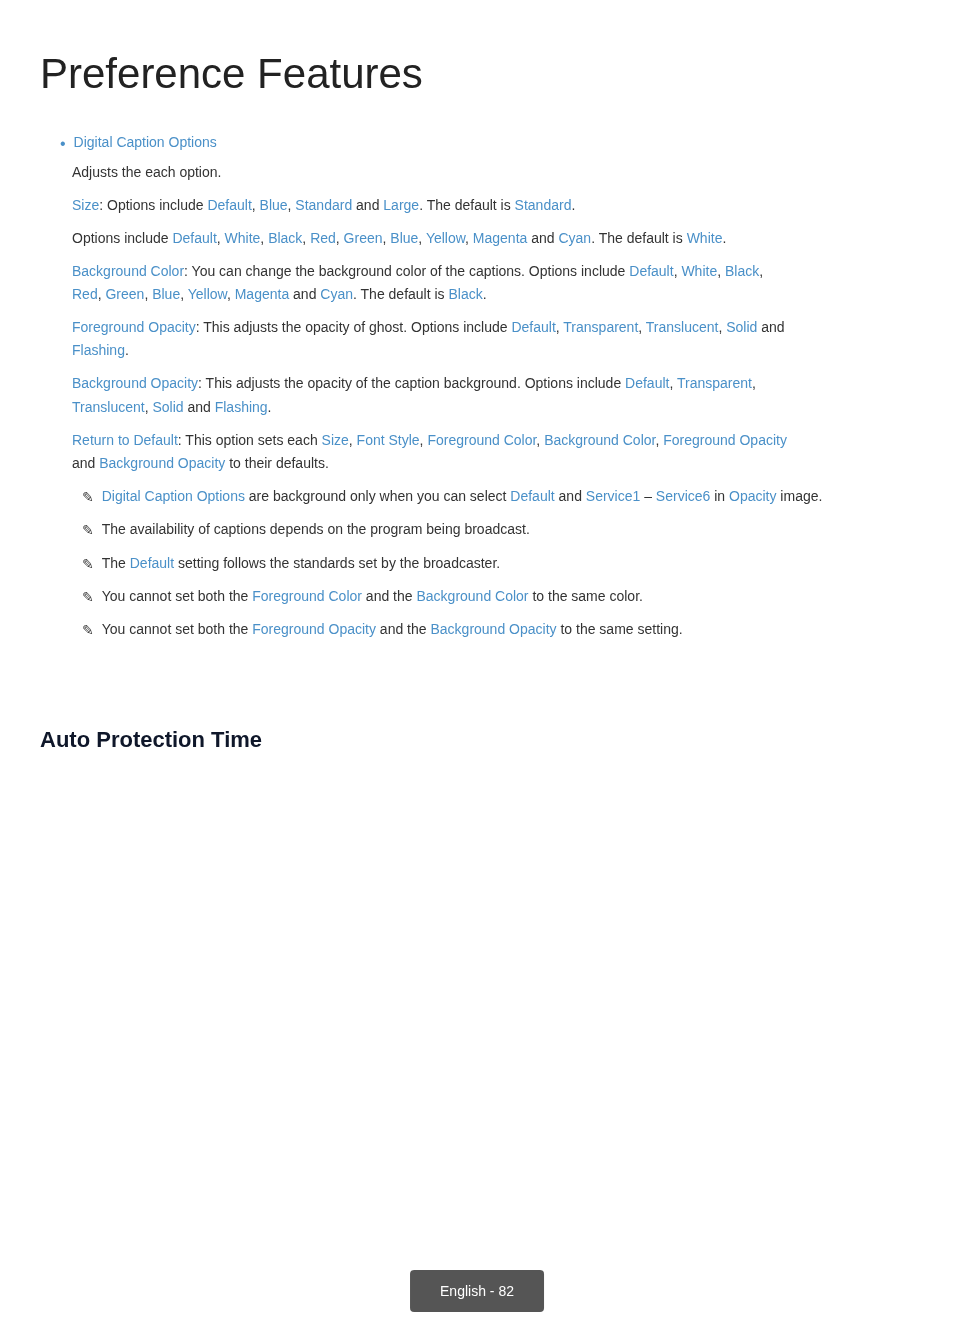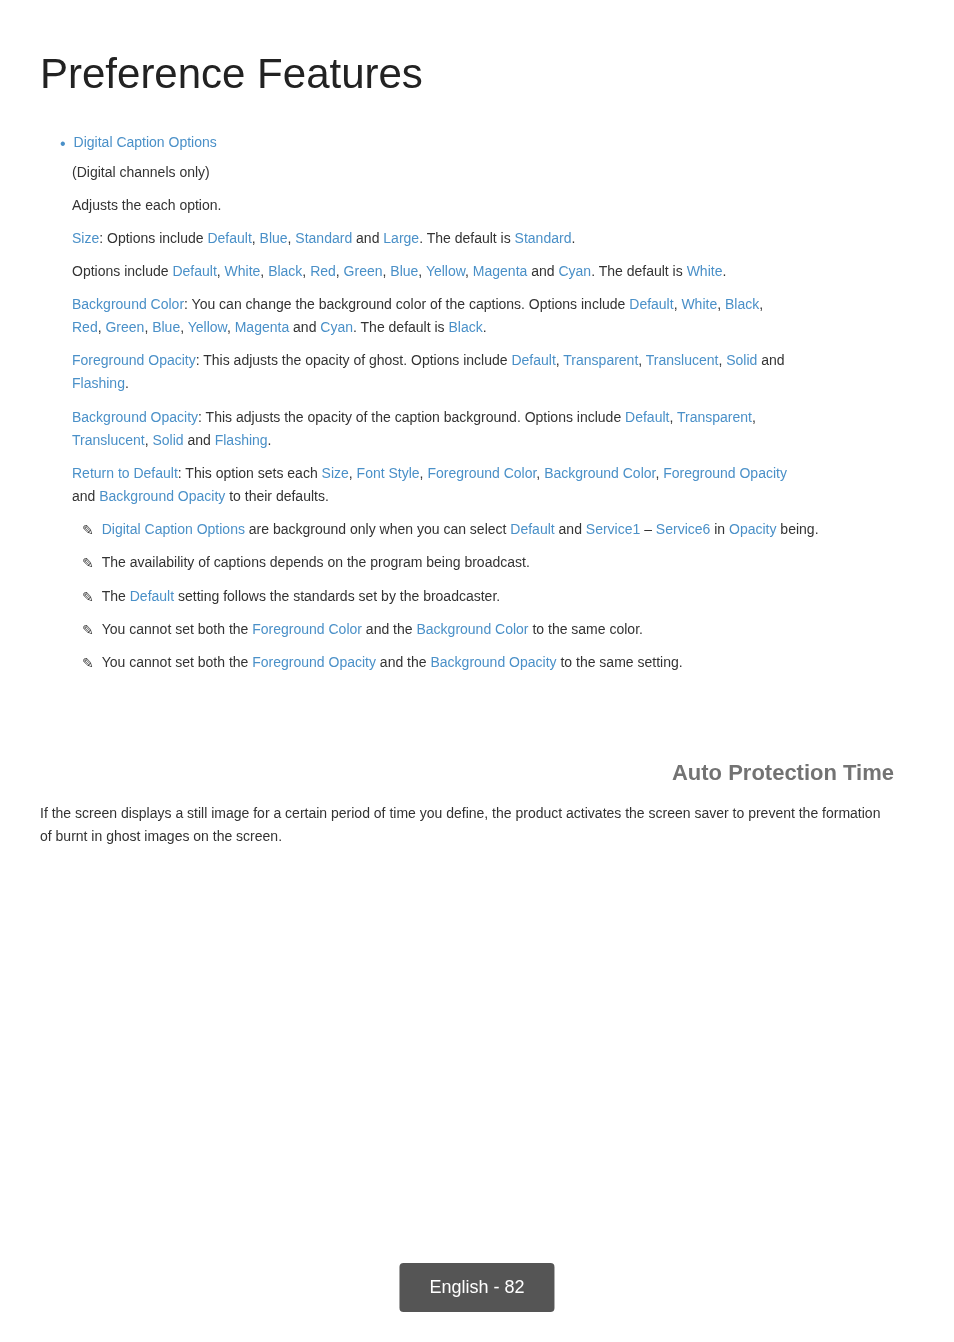--- a/index.html
+++ b/index.html
@@ -7,21 +7,22 @@
       font-family: 'Arial', sans-serif;
       background: #ffffff;
       color: #333333;
       font-size: 14px;
       line-height: 1.6;
       width: 954px;
       min-height: 1342px;
       position: relative;
     }
     .page-content {
-      padding: 40px 60px 80px 40px;
+      padding: 40px 60px 80px 28px;
+      margin-left: 12px;
     }
     h1.page-title {
       font-size: 42px;
       font-weight: 300;
       color: #222222;
       margin-bottom: 24px;
       font-family: 'Arial', sans-serif;
     }
     .blue-link {
       color: #4a90c8;
@@ -62,53 +63,49 @@
     }
     .note-text {
       line-height: 1.6;
     }
     .section-divider {
       margin: 40px 0 16px 0;
     }
     h2.section-title {
       font-size: 22px;
       font-weight: bold;
-      color: #737373;
+      color: #0f172a;
       margin-bottom: 12px;
-      text-align: right;
     }
     .footer {
       position: absolute;
       bottom: 30px;
       left: 50%;
       transform: translateX(-50%);
       background: #555555;
       color: #ffffff;
       padding: 10px 30px;
       border-radius: 4px;
-      font-size: 18px;
+      font-size: 14px;
     }
   </style>
 </head>
 <body>
 
 <div class="page-content">
 
   <h1 class="page-title">Preference Features</h1>
 
   <div class="bullet-item">
     <span class="bullet-dot">•</span>
     <span class="blue-link">Digital Caption Options</span>
   </div>
 
   <div class="section-content">
 
-    <div class="text-block">
-      <span>(Digital channels only)</span>
-    </div>
 
     <div class="text-block">
       <span>Adjusts the each option.</span>
     </div>
 
     <div class="text-block">
       <span class="blue-link">Size</span><span>: Options include </span><span class="blue-link">Default</span><span>, </span><span class="blue-link">Blue</span><span>, </span><span class="blue-link">Standard</span><span> and </span><span class="blue-link">Large</span><span>. The default is </span><span class="blue-link">Standard</span><span>.</span>
     </div>
 
 
@@ -133,21 +130,21 @@
     </div>
 
     <div class="text-block">
       <span class="blue-link">Return to Default</span><span>: This option sets each </span><span class="blue-link">Size</span><span>, </span><span class="blue-link">Font Style</span><span>, </span><span class="blue-link">Foreground Color</span><span>, </span><span class="blue-link">Background Color</span><span>, </span><span class="blue-link">Foreground Opacity</span><br>
       <span>and </span><span class="blue-link">Background Opacity</span><span> to their defaults.</span>
     </div>
 
     <div class="note-item">
       <span class="note-icon">✎</span>
       <span class="note-text">
-        <span class="blue-link">Digital Caption Options</span><span> are background only when you can select </span><span class="blue-link">Default</span><span> and </span><span class="blue-link">Service1</span><span> – </span><span class="blue-link">Service6</span><span> in </span><span class="blue-link">Opacity</span><span> being.</span>
+        <span class="blue-link">Digital Caption Options</span><span> are background only when you can select </span><span class="blue-link">Default</span><span> and </span><span class="blue-link">Service1</span><span> – </span><span class="blue-link">Service6</span><span> in </span><span class="blue-link">Opacity</span><span> image.</span>
       </span>
     </div>
 
     <div class="note-item">
       <span class="note-icon">✎</span>
       <span class="note-text">The availability of captions depends on the program being broadcast.</span>
     </div>
 
     <div class="note-item">
       <span class="note-icon">✎</span>
@@ -167,20 +164,19 @@
       <span class="note-icon">✎</span>
       <span class="note-text">
         <span>You cannot set both the </span><span class="blue-link">Foreground Opacity</span><span> and the </span><span class="blue-link">Background Opacity</span><span> to the same setting.</span>
       </span>
     </div>
 
   </div>
 
   <div class="section-divider" style="margin-top: 80px;">
     <h2 class="section-title">Auto Protection Time</h2>
-    <p class="text-block">If the screen displays a still image for a certain period of time you define, the product activates the screen saver to prevent the formation of burnt in ghost images on the screen.</p>
   </div>
 
 </div>
 
 <div class="footer">
   <span>English - 82</span>
 </div>
 
 </body></html>

